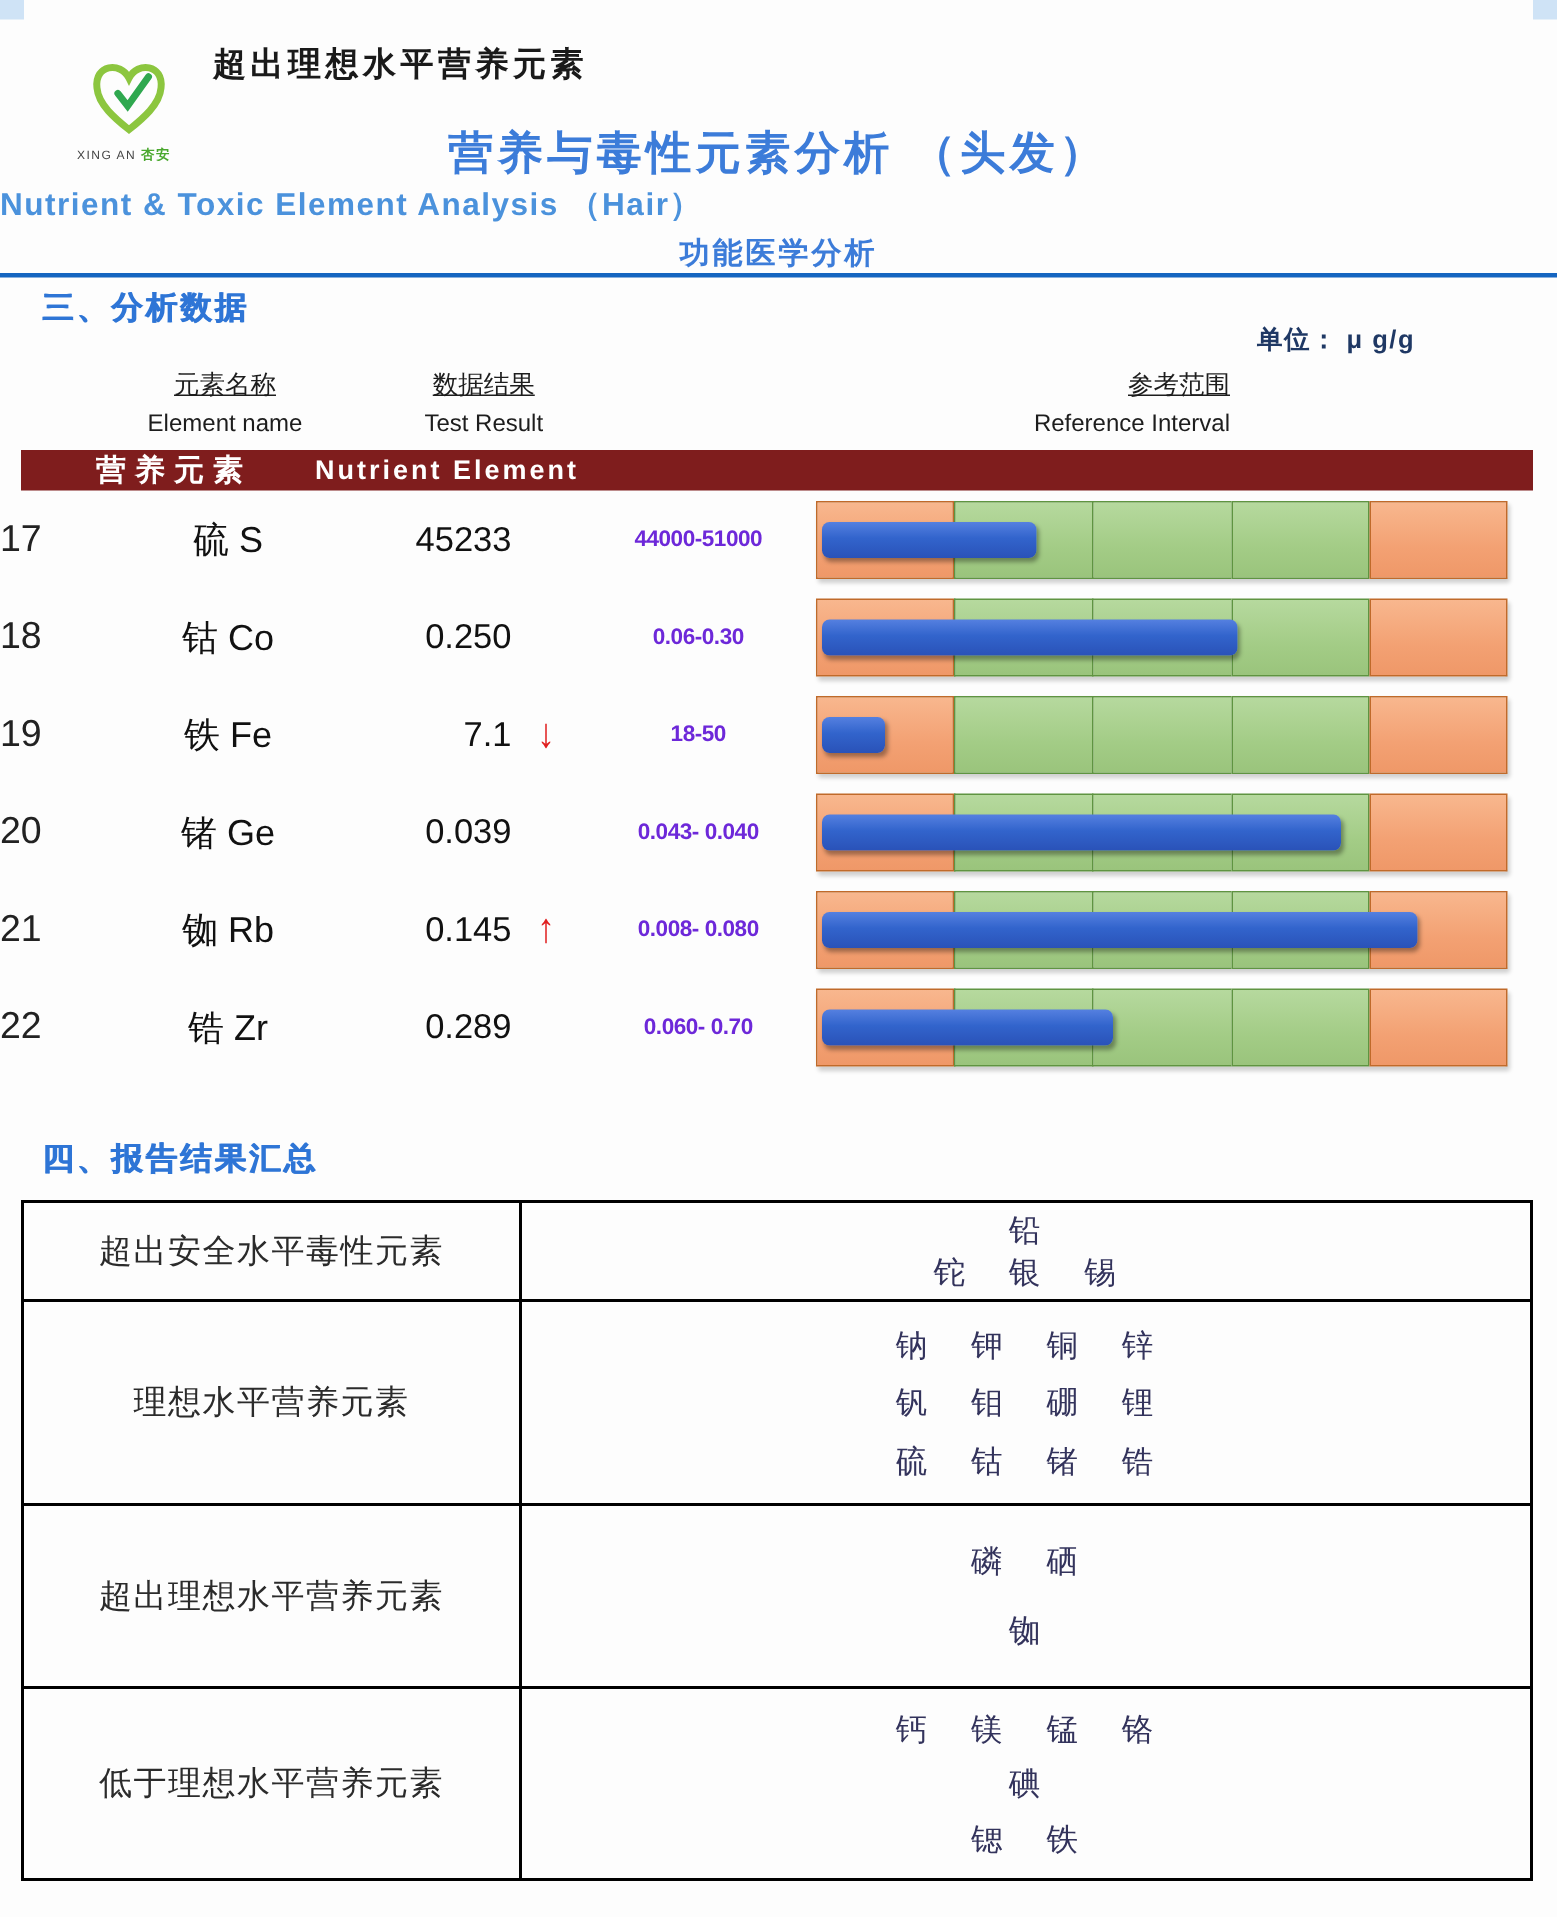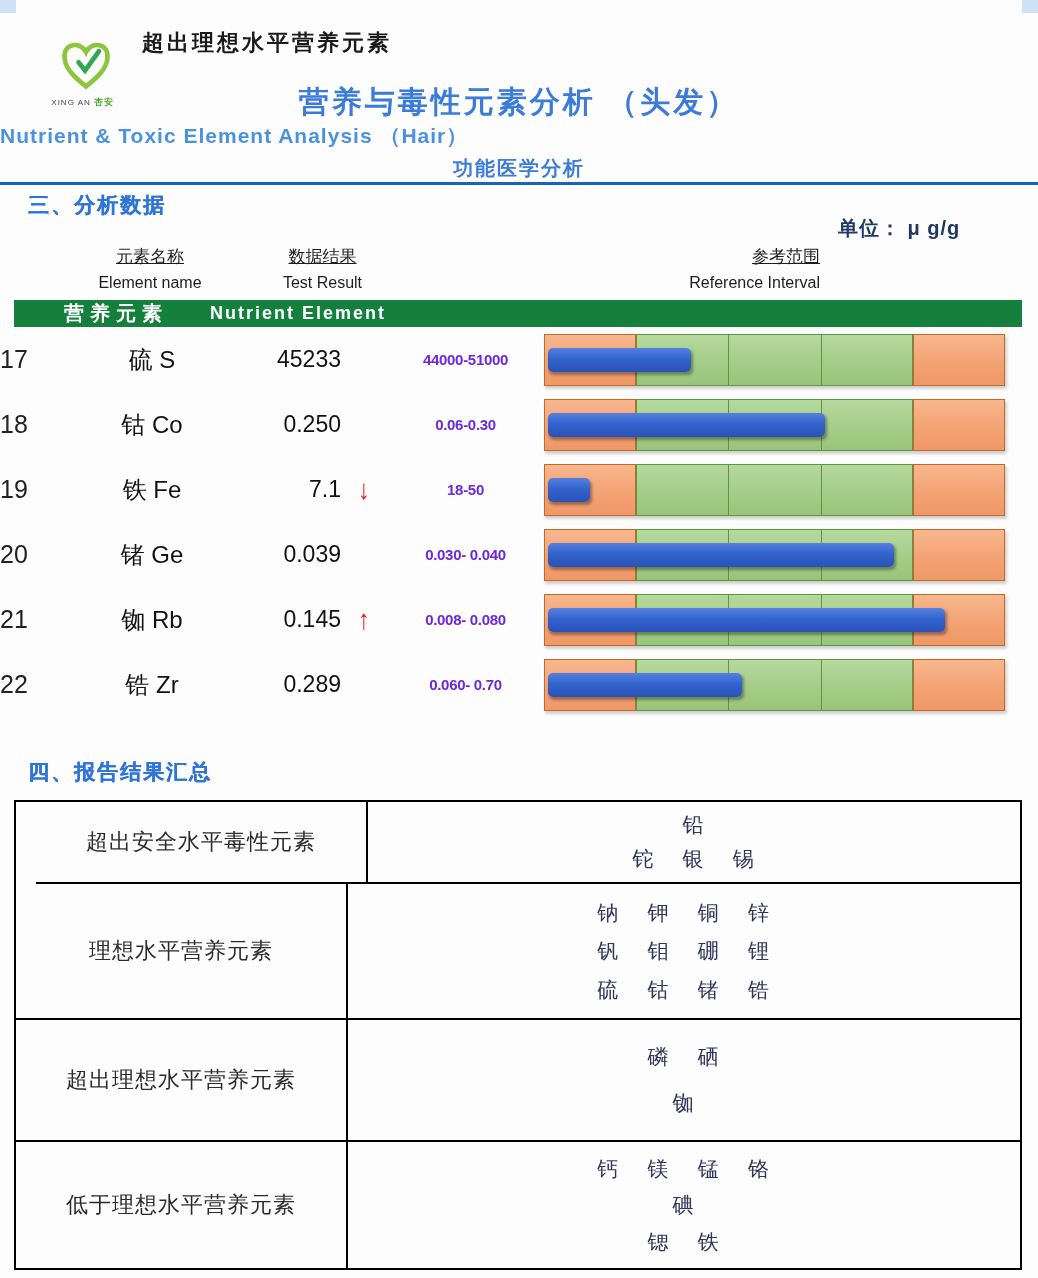--- a/index.html
+++ b/index.html
@@ -37,31 +37,31 @@
 
   
   #analysis { position:relative; }
   .sec-title {
     position:absolute; left:28px; top:6px;
     font-size:21px; font-weight:900; color:#2e75d6; letter-spacing:2px;
     text-shadow:0.6px 0 currentColor;
   }
   .unit-label {
     position:absolute; left:838px; top:30px;
-    font-size:20px; font-weight:bold; color:#1f3864; letter-spacing:1px;
+    font-size:17px; font-weight:bold; color:#1f3864; letter-spacing:1px;
   }
   .col-head { position:absolute; top:58px; text-align:center; color:#1d1d1d; line-height:1.6; }
   .col-head .cn { font-size:17px;text-decoration:underline; }
   .col-head .en { font-size:16px; }
   .ch-elem { left:55px;  width:190px; }
   .ch-res  { left:250px; width:145px; }
   .ch-ref  { left:600px; width:220px;text-align:right; }
   .cat-band {
     position:absolute; left:14px; right:16px; top:115px; height:27px;
-    background:#15803d; color:#fff; display:flex; align-items:center;
+    background:#7f1d1d; color:#fff; display:flex; align-items:center;
   }
   .cat-band .cn { margin-left:50px; font-size:20px; font-weight:900; letter-spacing:6px; }
   .cat-band .en { margin-left:42px; font-size:18px; font-weight:800; letter-spacing:2px; }
   #element-rows { position:absolute; left:0; right:0; top:142px; }
   .erow { display:flex; align-items:center; height:65px; }
   .c-num  { width:58px;  text-align:left; font-size:25px; color:#222; }
   .c-name { width:188px; text-align:center; font-size:24px; color:#111; }
   .c-val  { width:95px;  text-align:right;  font-size:23px; color:#111; }
   .c-arrow{ width:46px;  text-align:center; font-size:24px; font-weight:900; color:#e01f1f;
             transform:scaleY(1.15); }
@@ -86,21 +86,21 @@
 
   
   #summary { position:absolute; left:0; right:0; top:750px; }
   #summary .sec-title { top:8px; }
   #summary-table {
     position:absolute; left:14px; right:16px; top:50px;
     border:2px solid #000;
   }
   .srow { display:flex; border-bottom:2px solid #000; }
   .srow:last-child { border-bottom:none; }
-  .srow:nth-child(1) { height:82px;margin-left:20px; }
+  .srow:nth-child(1) { height:66px; }
   .srow:nth-child(2) { height:136px; }
   .srow:nth-child(3) { height:122px; }
   .srow:nth-child(4) { height:126px; }
   .s-label {
     width:332px; border-right:2px solid #000;
     display:flex; align-items:center; justify-content:center;
     font-size:22px; color:#2b2b2b; letter-spacing:1px;
   }
   .s-content {
     flex:1; display:flex; flex-direction:column; justify-content:space-evenly;
@@ -200,21 +200,21 @@
       <div class="seg g last"></div>
       <div class="seg o"></div>
       <div class="result-bar" style="width: 9%;"></div>
     </div>
   </div>
         <div class="erow">
     <div class="c-num">20</div>
     <div class="c-name">锗 Ge</div>
     <div class="c-val">0.039</div>
     <div class="c-arrow"></div>
-    <div class="c-ref">0.030- 0.040</div>
+    <div class="c-ref">0.043- 0.040</div>
     <div class="c-band">
       <div class="seg o"></div>
       <div class="seg g"></div>
       <div class="seg g"></div>
       <div class="seg g last"></div>
       <div class="seg o"></div>
       <div class="result-bar" style="width: 75%;"></div>
     </div>
   </div>
         <div class="erow">

